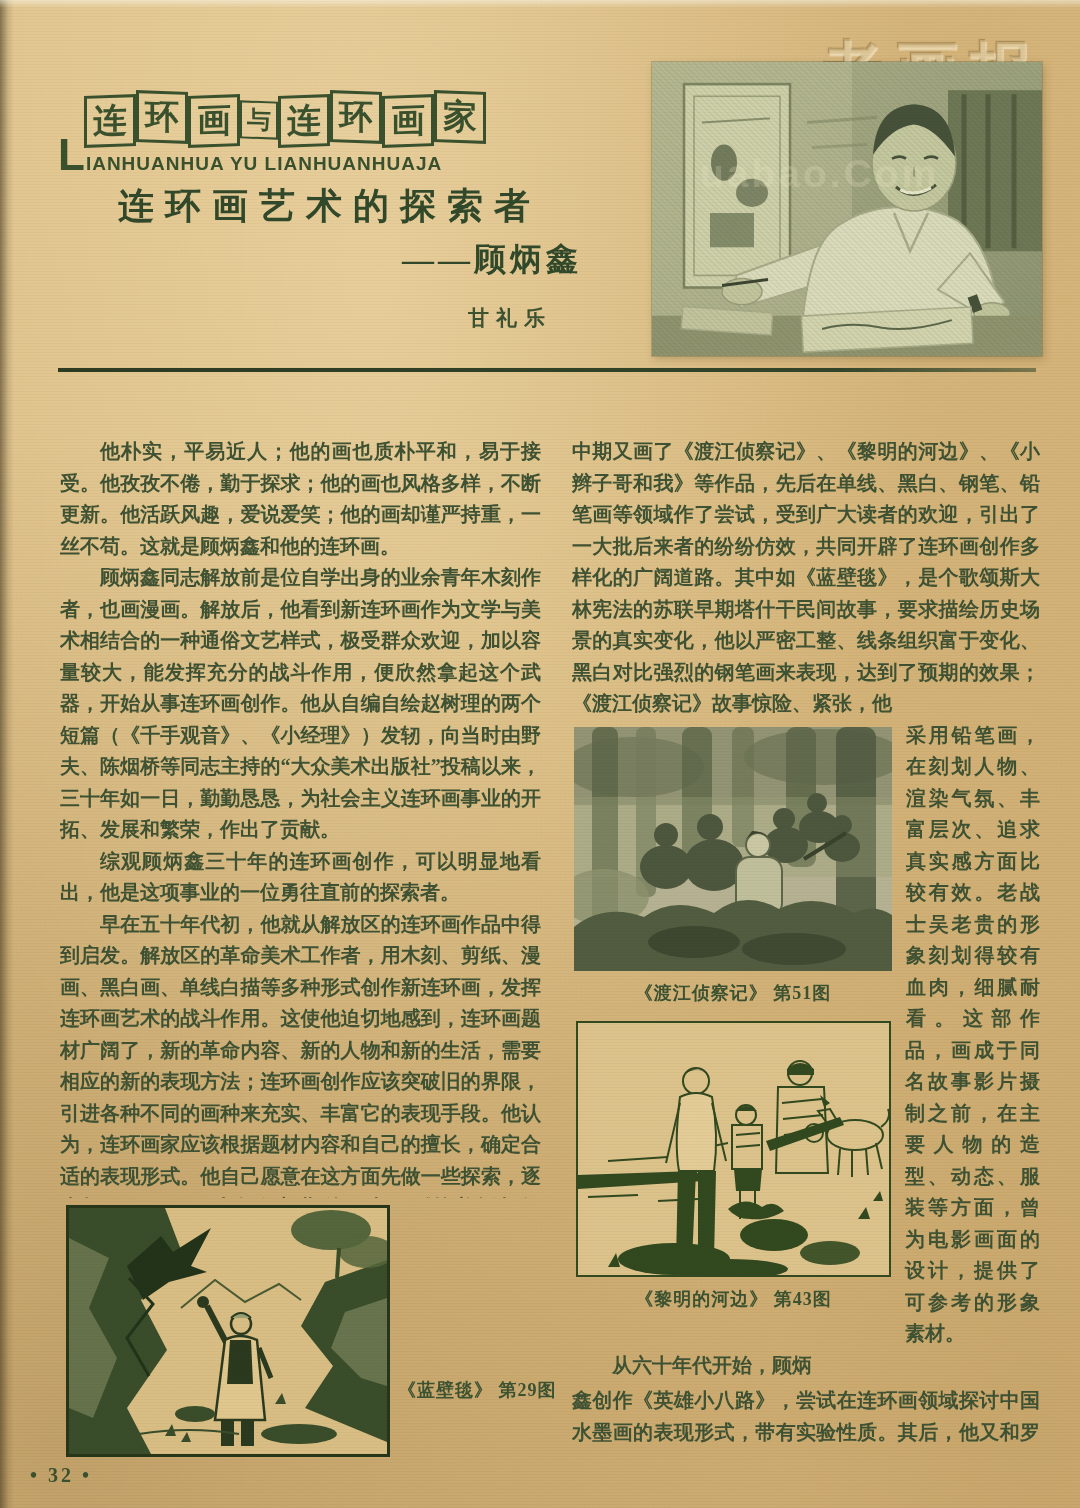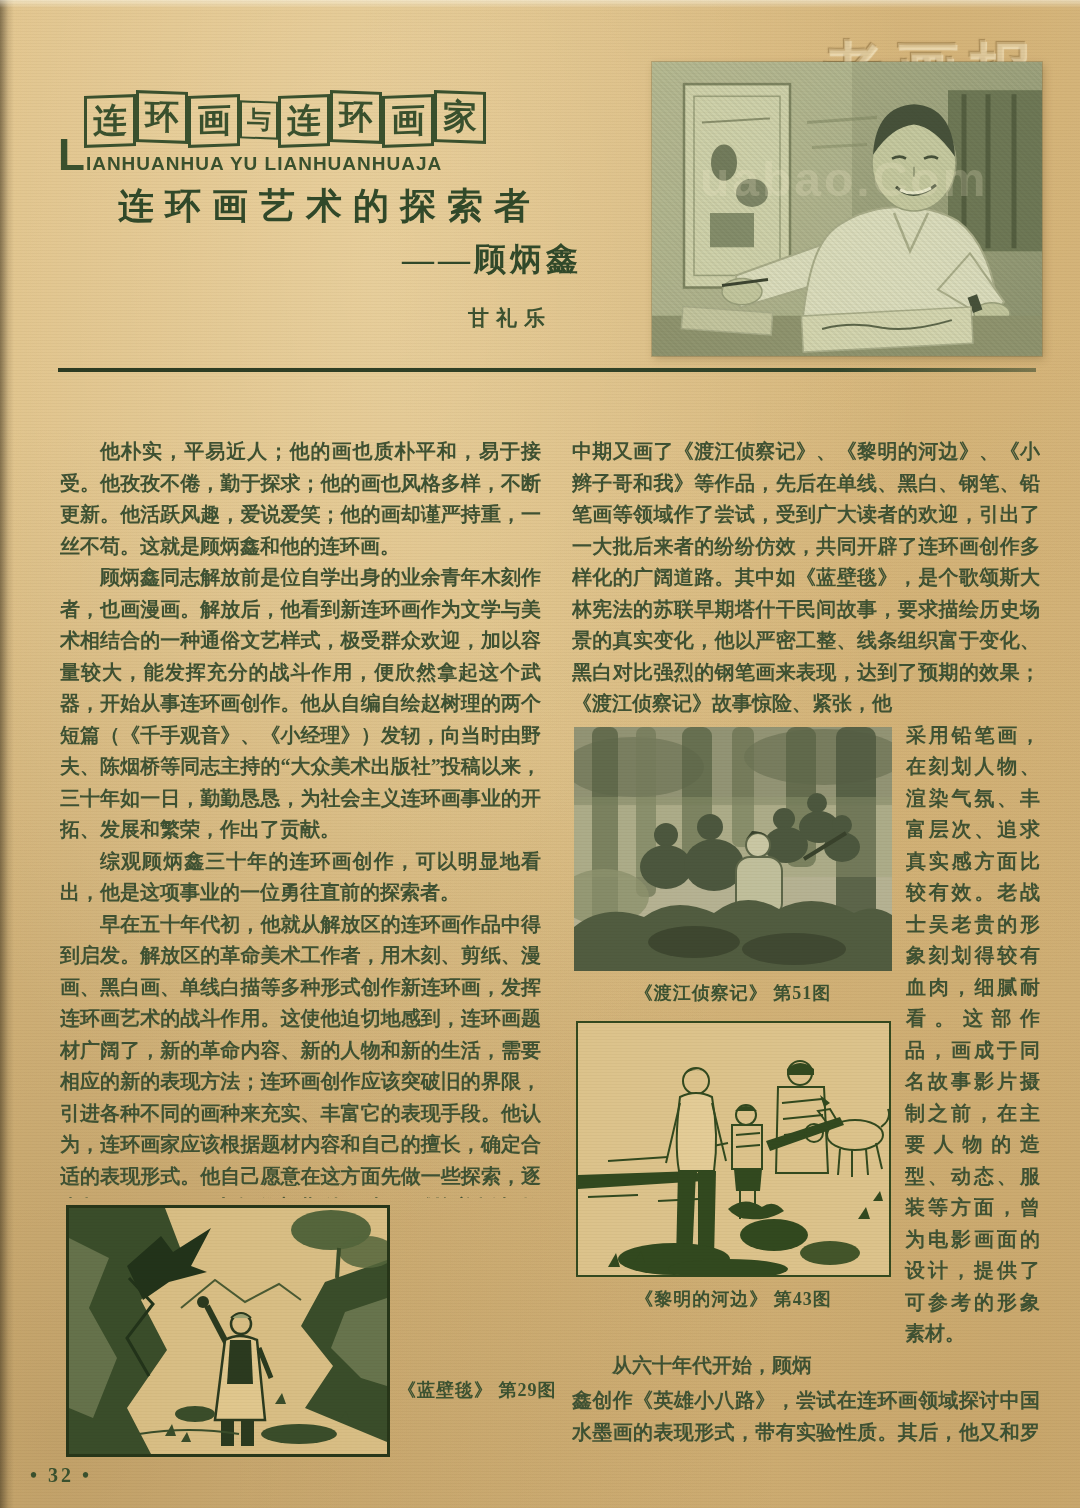--- a/index.html
+++ b/index.html
@@ -70,21 +70,21 @@
 
   
   .wm-cn{position:absolute;left:822px;top:28px;
     font-family:"Liberation Sans","DejaVu Sans",sans-serif;
     font-weight:bold;font-size:62px;letter-spacing:12px;
     color:rgba(225,200,150,.55);
     text-shadow:1px 2px 1px rgba(255,250,225,.55), -1px -1px 1px rgba(110,85,40,.45);
   }
   .wm-en{position:absolute;left:700px;top:152px;
     font-family:"Liberation Sans","DejaVu Sans",sans-serif;
-    font-weight:bold;font-size:48px;letter-spacing:3px;
+    font-weight:bold;font-size:39px;letter-spacing:3px;
     color:rgba(240,230,200,.22);z-index:5;}
 
   
   .col{position:absolute;font-size:20px;line-height:31.5px;
     font-weight:600;text-align:justify;color:#3f5233;}
   .col p{margin:0;}
   .col p.indent{text-indent:2em;}
   .col-left{left:60px;top:436px;width:481px;height:762px;overflow:hidden;}
   .col-right{left:572px;top:436px;width:468px;height:1010px;overflow:hidden;}
 

